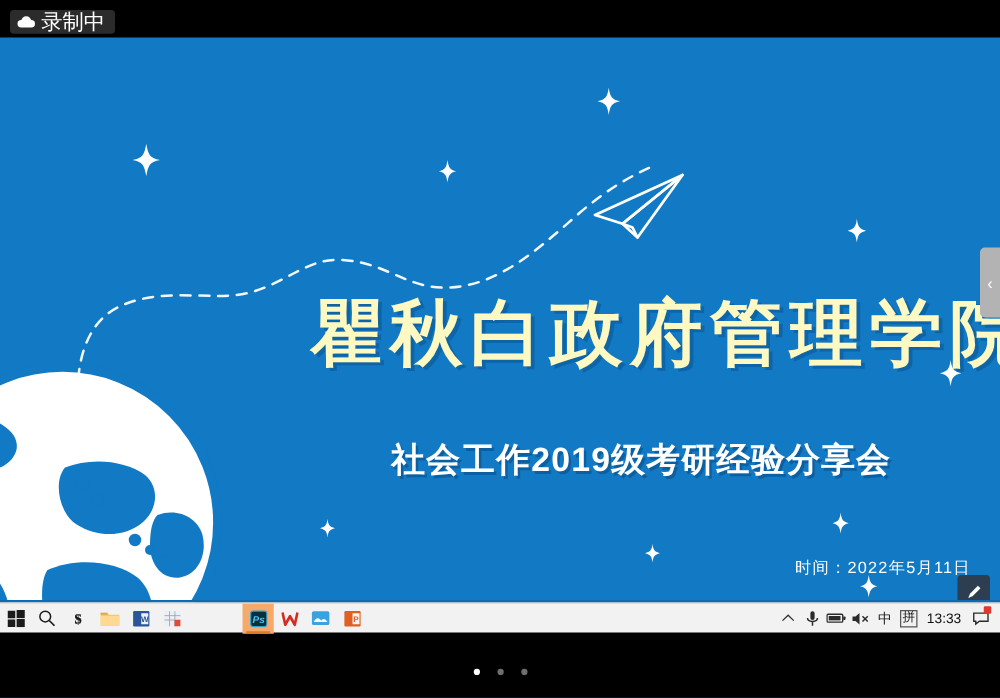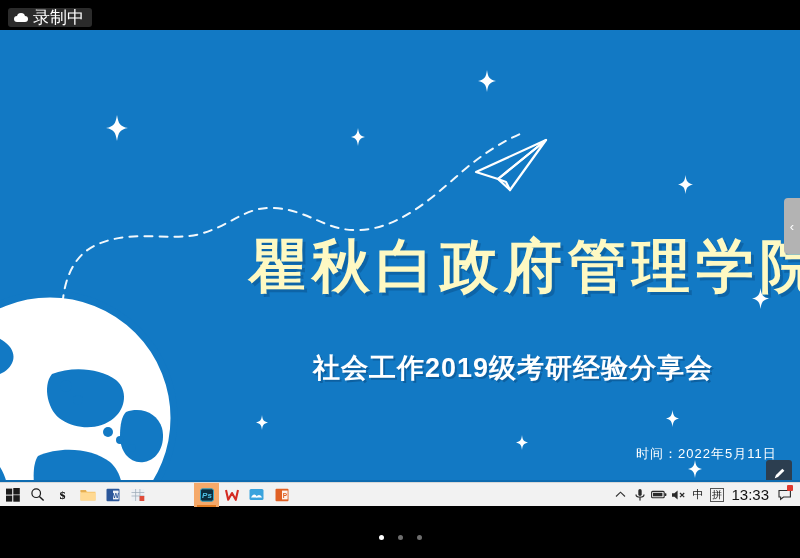--- a/index.html
+++ b/index.html
@@ -112,21 +112,21 @@
     position:relative; flex:0 0 auto;
   }
   .tb-item.active{ background:#f5a96a;margin-left:44px; }
   .tb-item.active::after{ content:""; position:absolute; left:3px; right:3px; bottom:0; height:2px; background:#e07a20; }
   .tb-sep{ flex:1 1 auto; }
   #tray{ display:flex; align-items:center; gap:0; padding-right:4px; }
   .tray-item{
     height:24px; min-width:19px; display:flex; align-items:center; justify-content:center;
     font-size:11px; color:#111; padding:0 2px; position:relative;
   }
-  #clock{ font-size:15px; color:#111; padding:0 5px; white-space:nowrap; }
+  #clock{ font-size:11px; color:#111; padding:0 5px; white-space:nowrap; }
   #notif{ width:22px; height:24px; display:flex; align-items:center; justify-content:center; position:relative;}
   #notif .dot{ position:absolute; right:3px; top:2px; width:6px; height:6px; background:#e03a2f; border-radius:1px;}
 
   
   #tb-accent{ position:absolute; left:0; top:480px; width:800px; height:2px; background:#0e6bb0; }
 
   
   #dots{
     position:absolute; left:0; top:530px; width:800px; height:14px;
     display:flex; align-items:center; justify-content:center; gap:14px;

